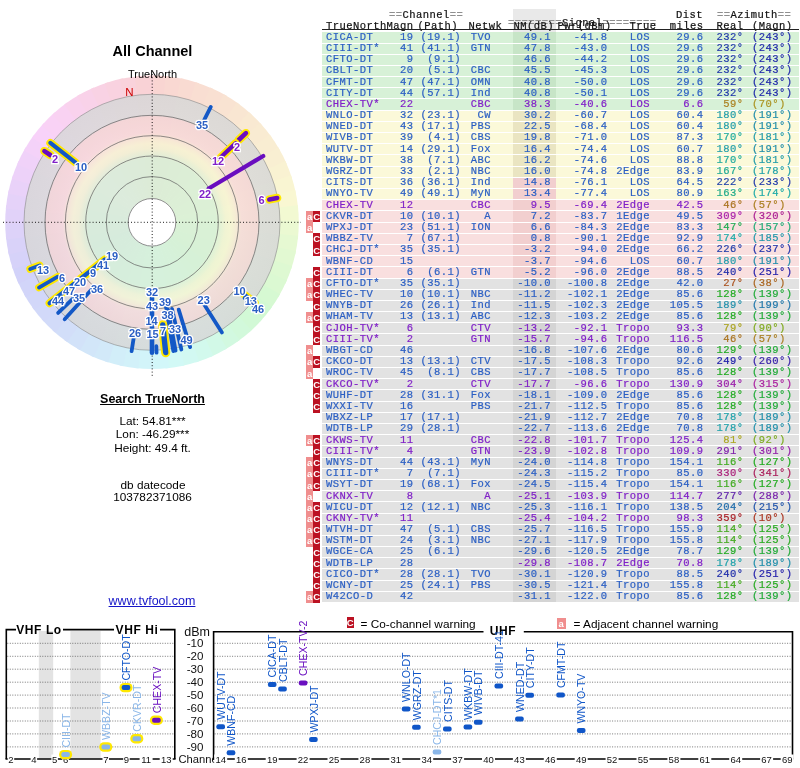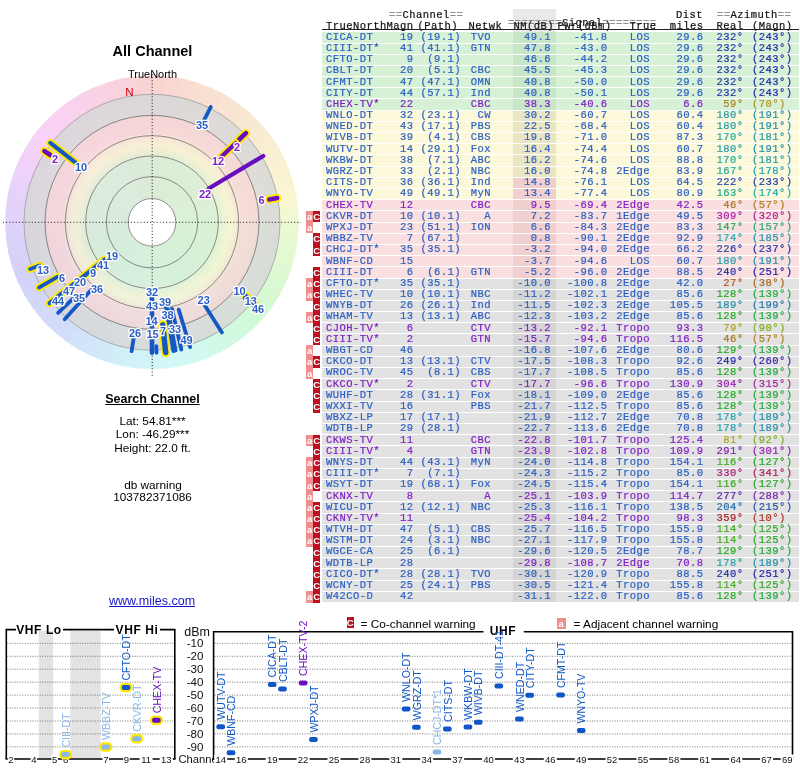--- a/index.html
+++ b/index.html
@@ -385,27 +385,27 @@
     <text transform="translate(523.6,711.9) rotate(-90)" font-size="10.6" fill="#1056c8" style="-webkit-text-stroke:0.25px #1056c8" font-family="Liberation Sans, sans-serif">WNED-DT</text>
 <rect x="525.4" y="692.7" width="8.6" height="5.0" rx="2.0" fill="#1056c8"></rect>
     <text transform="translate(533.9,688.2) rotate(-90)" font-size="10.6" fill="#1056c8" style="-webkit-text-stroke:0.25px #1056c8" font-family="Liberation Sans, sans-serif">CITY-DT</text>
 <rect x="556.3" y="692.6" width="8.6" height="5.0" rx="2.0" fill="#1056c8"></rect>
     <text transform="translate(564.8,688.1) rotate(-90)" font-size="10.6" fill="#1056c8" style="-webkit-text-stroke:0.25px #1056c8" font-family="Liberation Sans, sans-serif">CFMT-DT</text>
 <rect x="576.9" y="728.1" width="8.6" height="5.0" rx="2.0" fill="#1056c8"></rect>
     <text transform="translate(585.4,723.6) rotate(-90)" font-size="10.6" fill="#1056c8" style="-webkit-text-stroke:0.25px #1056c8" font-family="Liberation Sans, sans-serif">WNYO-TV</text>
 </svg>
 <div style="position:absolute;left:0;top:43px;width:305px;text-align:center;font-size:14.5px;font-weight:bold;color:#000">All Channel</div>
 <div style="position:absolute;left:0;top:67.8px;width:305px;text-align:center;font-size:11px;color:#000">TrueNorth</div>
-<div style="position:absolute;left:0;top:392px;width:305px;text-align:center;font-size:12.5px;font-weight:bold;text-decoration:underline;color:#000">Search Channel</div>
+<div style="position:absolute;left:0;top:392px;width:305px;text-align:center;font-size:12.5px;font-weight:bold;text-decoration:underline;color:#000">Search TrueNorth</div>
 <div style="position:absolute;left:0;top:413.5px;width:305px;text-align:center;font-size:11.8px;color:#000">Lat: 54.81***</div>
 <div style="position:absolute;left:0;top:427px;width:305px;text-align:center;font-size:11.8px;color:#000">Lon: -46.29***</div>
-<div style="position:absolute;left:0;top:440.5px;width:305px;text-align:center;font-size:11.8px;color:#000">Height: 22.0 ft.</div>
-<div style="position:absolute;left:0;top:477.5px;width:306px;text-align:center;font-size:11.8px;color:#000">db warning</div>
+<div style="position:absolute;left:0;top:440.5px;width:305px;text-align:center;font-size:11.8px;color:#000">Height: 49.4 ft.</div>
+<div style="position:absolute;left:0;top:477.5px;width:306px;text-align:center;font-size:11.8px;color:#000">db datecode</div>
 <div style="position:absolute;left:0;top:490px;width:305px;text-align:center;font-size:11.8px;color:#000">103782371086</div>
-<div style="position:absolute;left:0;top:593.5px;width:304px;text-align:center;font-size:12.5px"><a style="color:#1515c8" href="#">www.miles.com</a></div>
+<div style="position:absolute;left:0;top:593.5px;width:304px;text-align:center;font-size:12.5px"><a style="color:#1515c8" href="#">www.tvfool.com</a></div>
 <div style="position:absolute;left:513px;top:9px;width:43px;height:23px;background:rgba(120,120,120,0.16)"></div>
 
 <div class="hd" style="left:389px;top:10.2px"><span class="gy">==</span>Channel<span class="gy">==</span></div>
 <div class="hd" style="left:508px;top:18px"><span class="gy">========</span>Signal<span class="gy">========</span></div>
 <div class="hd" style="left:676px;top:10.2px">Dist</div>
 <div class="hd" style="left:717px;top:10.2px"><span class="gy">==</span>Azimuth<span class="gy">==</span></div>
 <div class="hd" style="left:326px;top:20.6px">TrueNorth</div>
 <div class="hd r2" style="left:385px;width:28.5px;top:20.6px">Magn</div>
 <div class="hd" style="left:417.5px;top:20.6px">(Path)</div>
 <div class="hd" style="left:468.5px;top:20.6px">Netwk</div>

